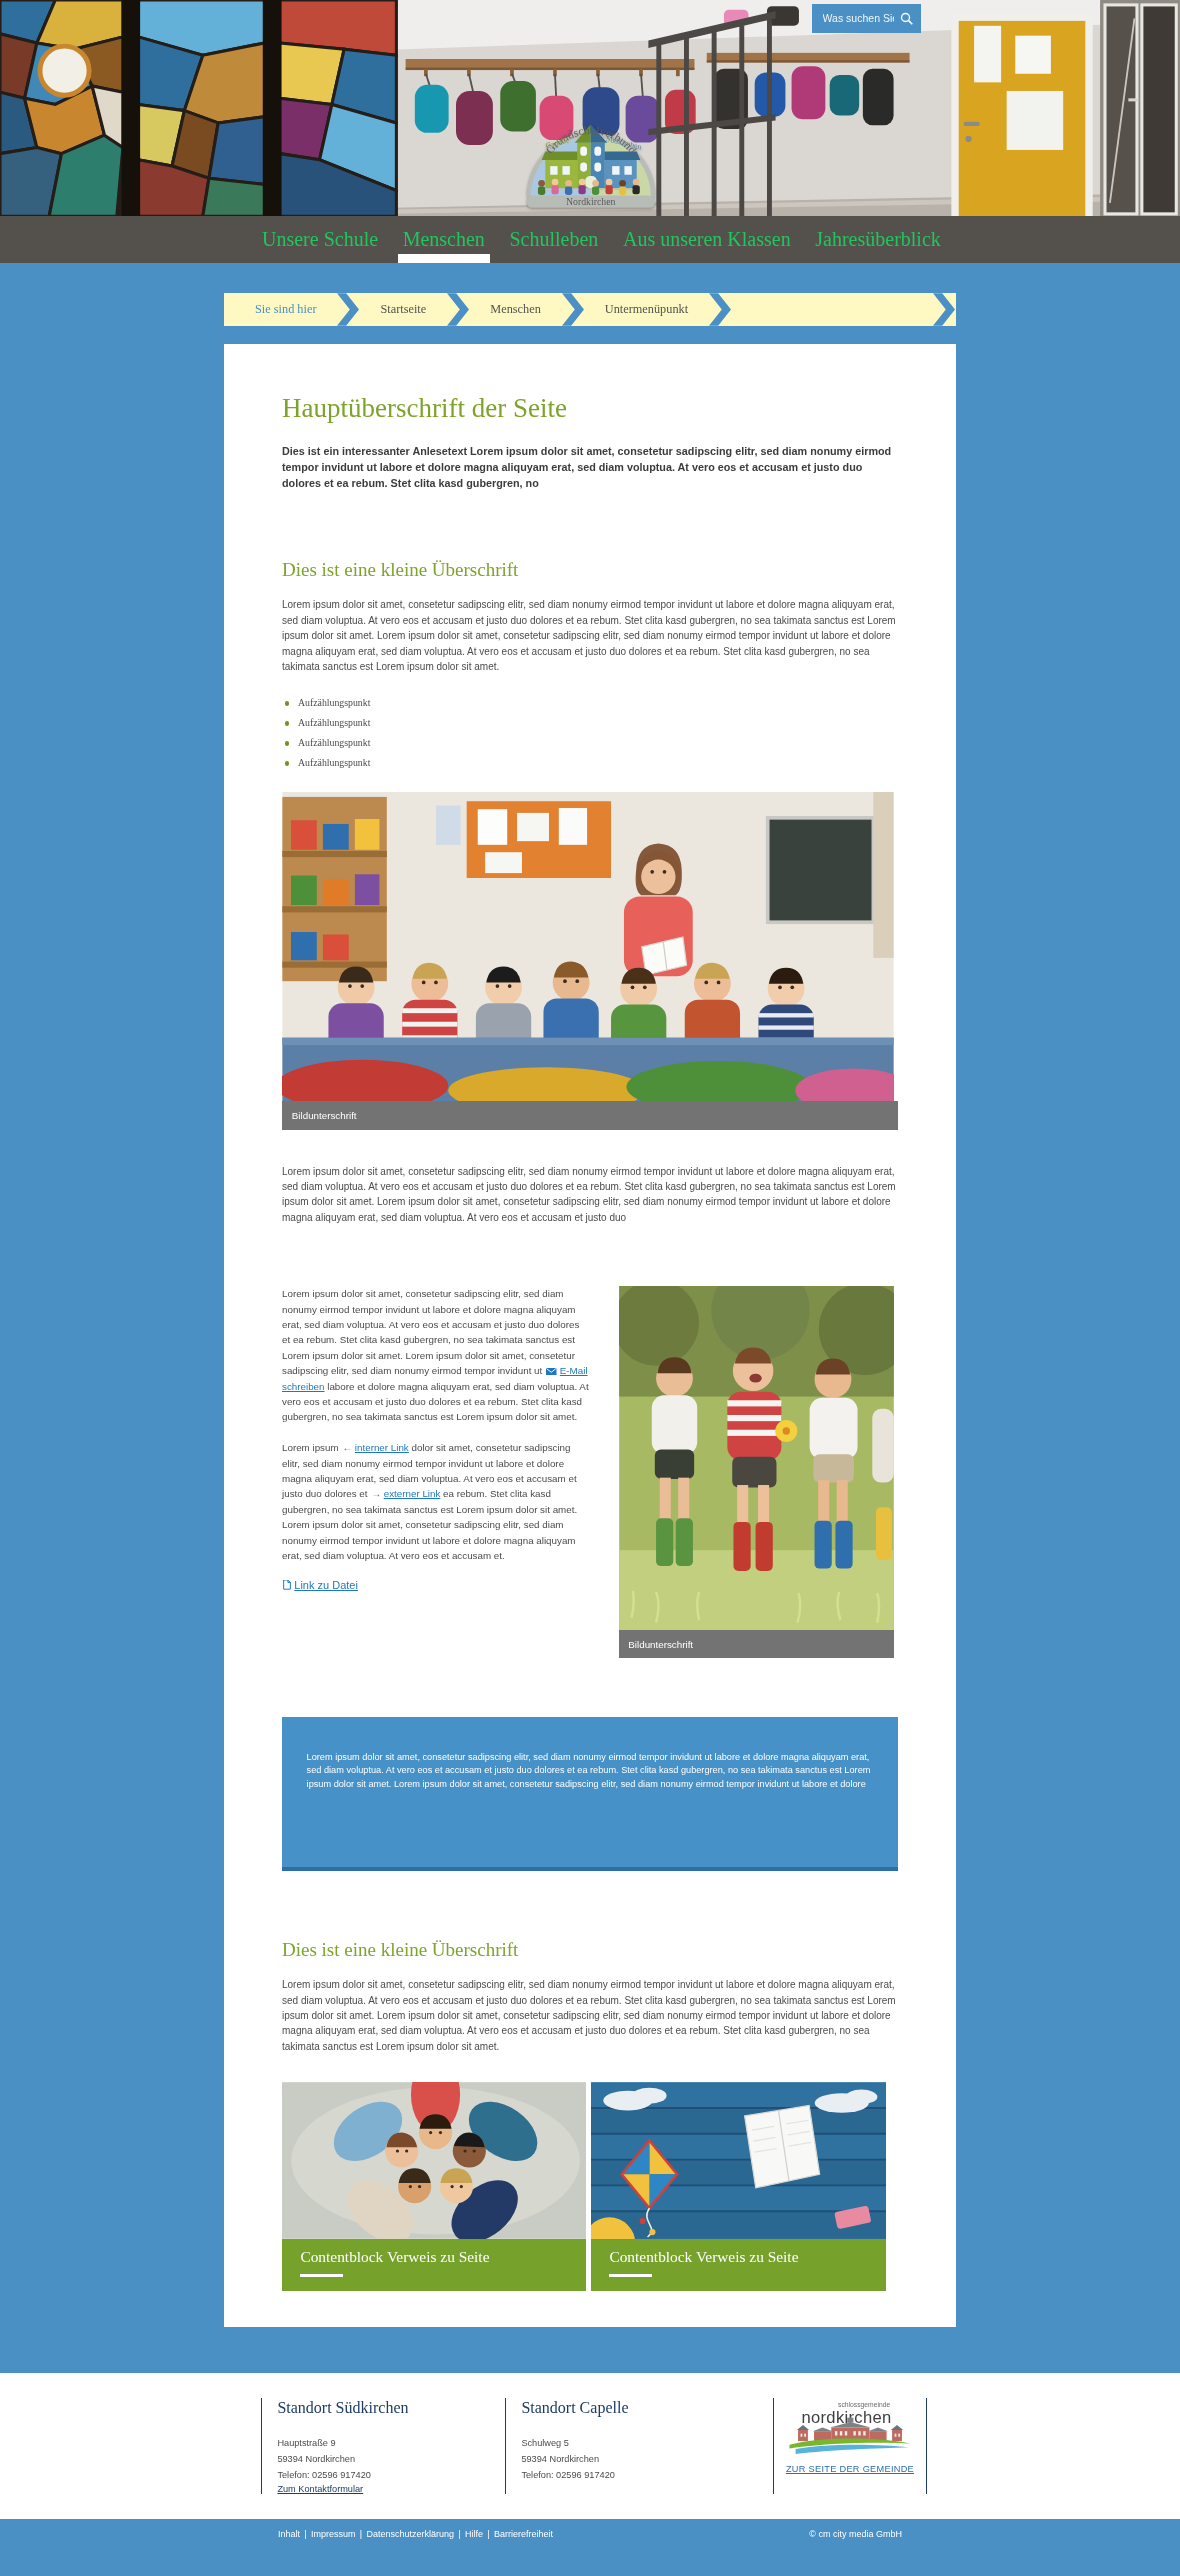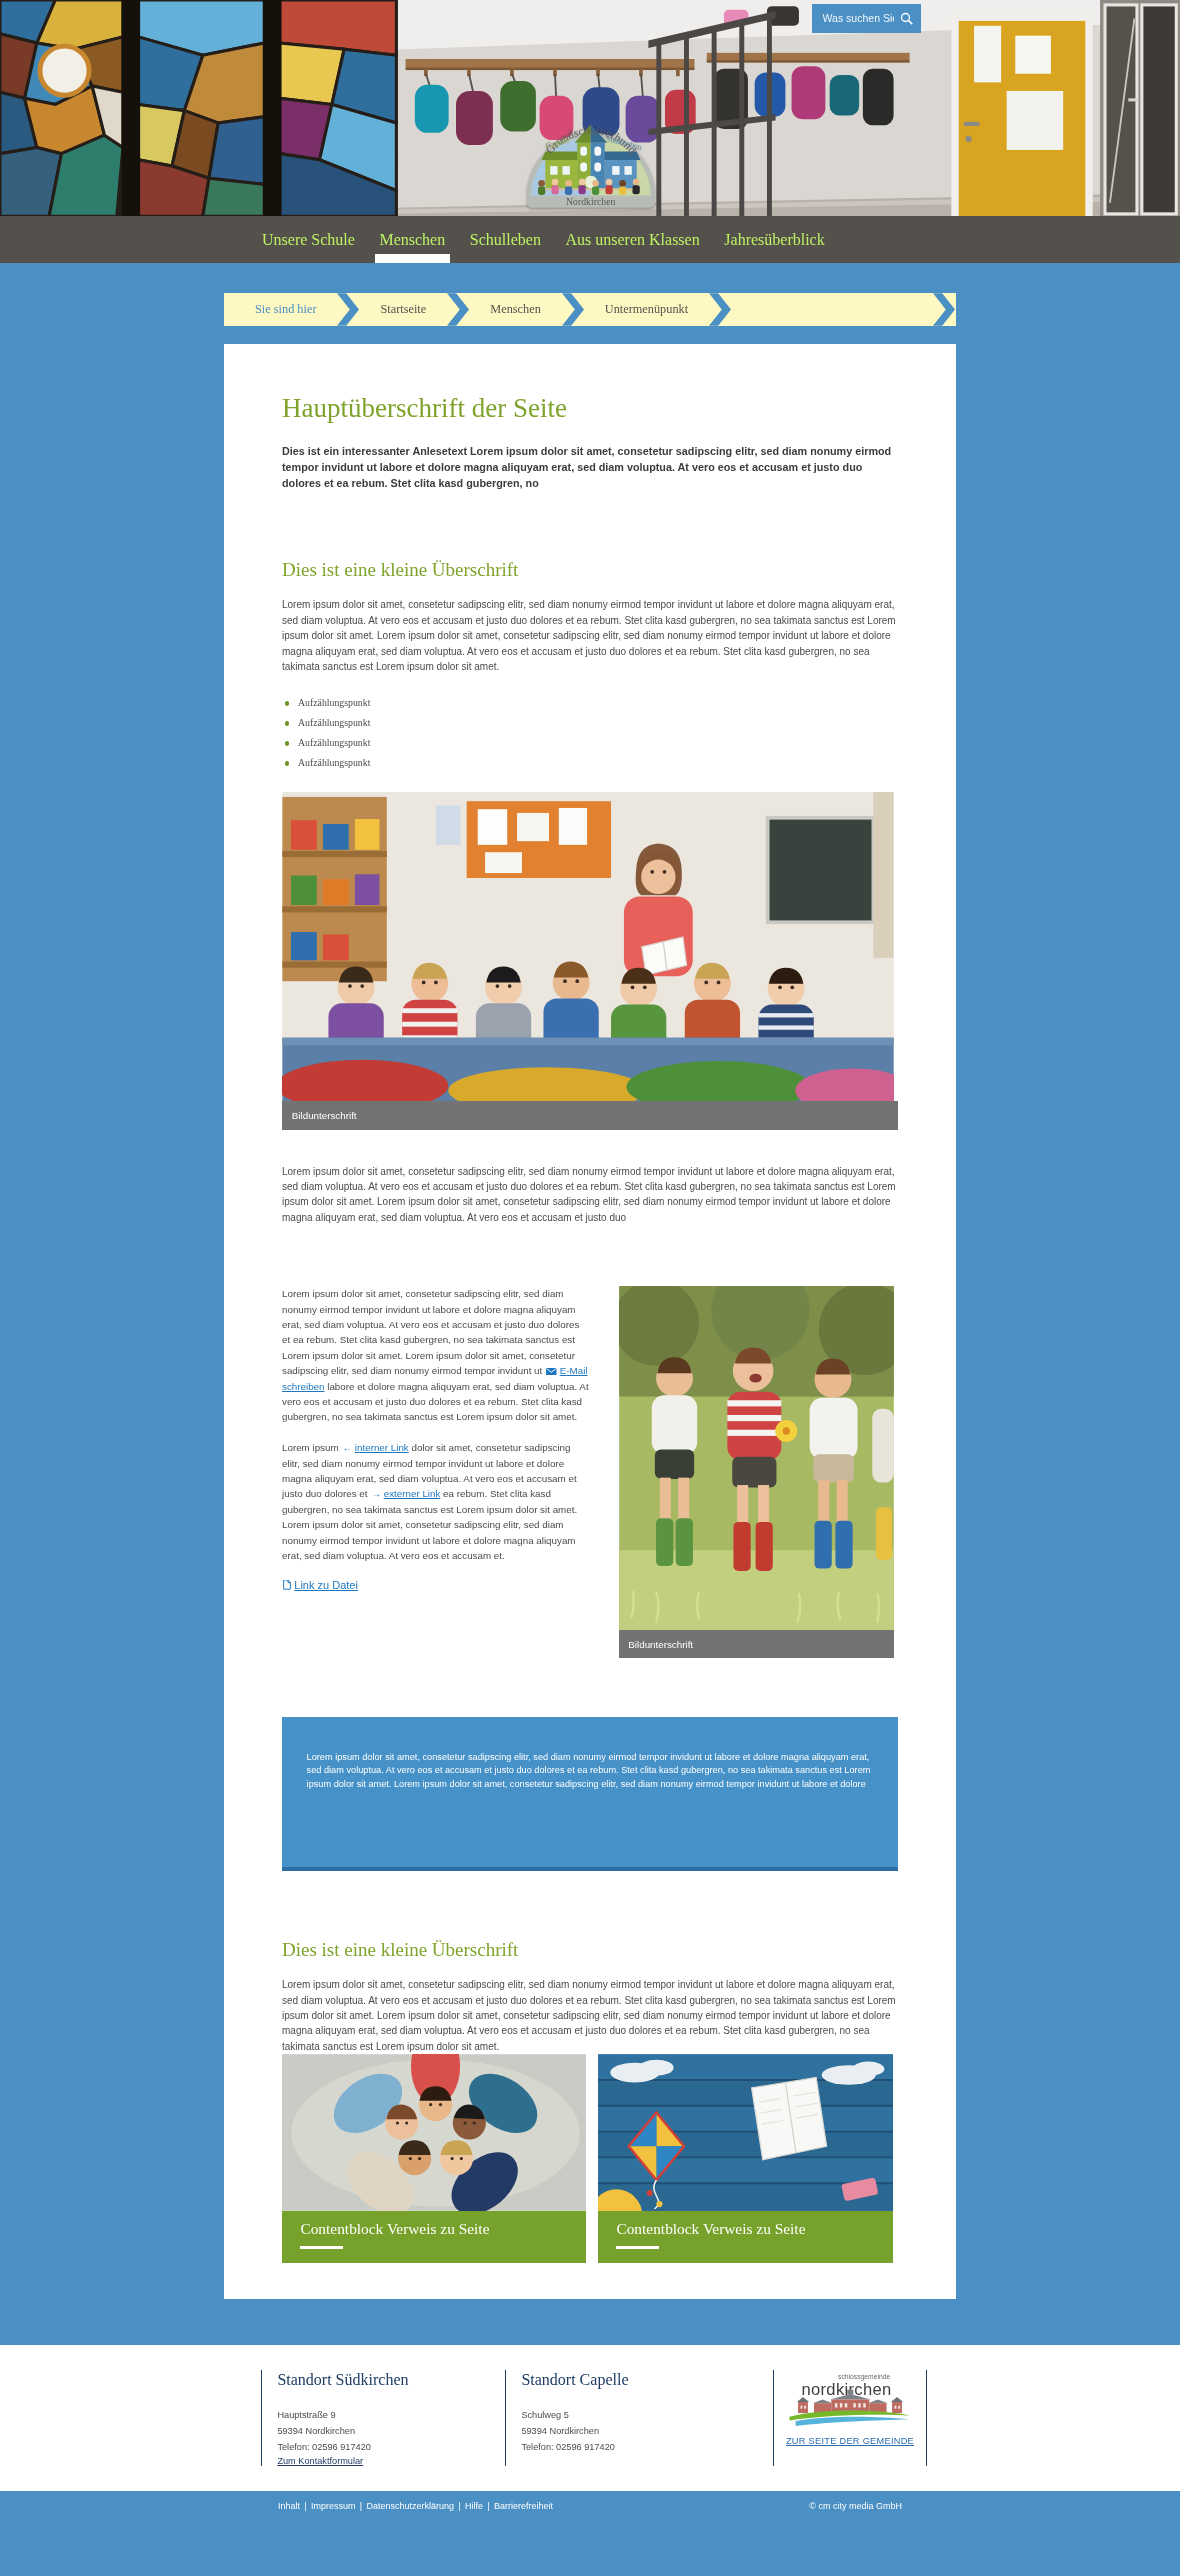--- a/index.html
+++ b/index.html
@@ -28,21 +28,21 @@
   .sitelogo { position:absolute; left:523px; top:106px; width:136px; height:108px; cursor:pointer; }
   .sitelogo svg { display:block; filter:drop-shadow(0 1.2px 1.8px rgba(0,0,0,.35)); }
 
   
   .mainnav { height:47px; background:#54504b; }
   .mainnav-inner {
     width:732px; margin:0 auto; height:100%;
     display:flex; align-items:stretch; gap:24.6px; padding-left:38px;
   }
   .nav-item {
-    color:#bef264; font-size:16px; text-decoration:none; white-space:nowrap;
+    color:#22c55e; font-size:20px; text-decoration:none; white-space:nowrap;
     display:flex; align-items:center; position:relative;
   }
   .nav-item.active::after {
     content:""; position:absolute; left:-4.9px; right:-4.9px; bottom:0; height:8.6px; background:#fff;
   }
 
   
   .crumbbar {
     width:732px; margin:30px auto 0; height:33px; background:#fef9c3;
     display:flex; align-items:center; padding-left:31px; position:relative;
@@ -77,21 +77,21 @@
   .mail-icon, .file-icon { vertical-align:-1.2px; margin:0 3.1px 0 1.2px; }
   .file-link-row { margin-top:1.2px; font-size:11px; }
 
   .infobox {
     margin-top:58px; height:154px; background:#4591c8; border-bottom:4.3px solid #2e6fa3;
     padding:34px 24.6px 0; color:#fff;
   }
   .infobox-title { margin:0 0 13.5px; font-size:20px; font-weight:normal; line-height:1.1; color:#fff; }
   .infobox-body { margin:0; font-size:9.2px; line-height:13.2px; max-width:566px; }
 
-  .teasers { display:flex; gap:12px; }
+  .teasers { display:flex; gap:5px; margin-top:28px; }
   .teaser { display:block; text-decoration:none; cursor:pointer; }
   .teaser .t-img svg { display:block; }
   .teaser-left { width:304px; }
   .teaser-right { width:295px; }
   .t-bar { background:#76a22b; height:52px; padding:9.2px 0 0 18.4px; }
   .t-label { color:#fff; font-size:15.4px; display:block; }
   .t-underline { display:block; width:43px; height:3.7px; background:#fff; margin-top:7.4px; }
 
   
   .footer { margin-top:46px; background:#fff; height:146px; padding-top:24.6px; }

